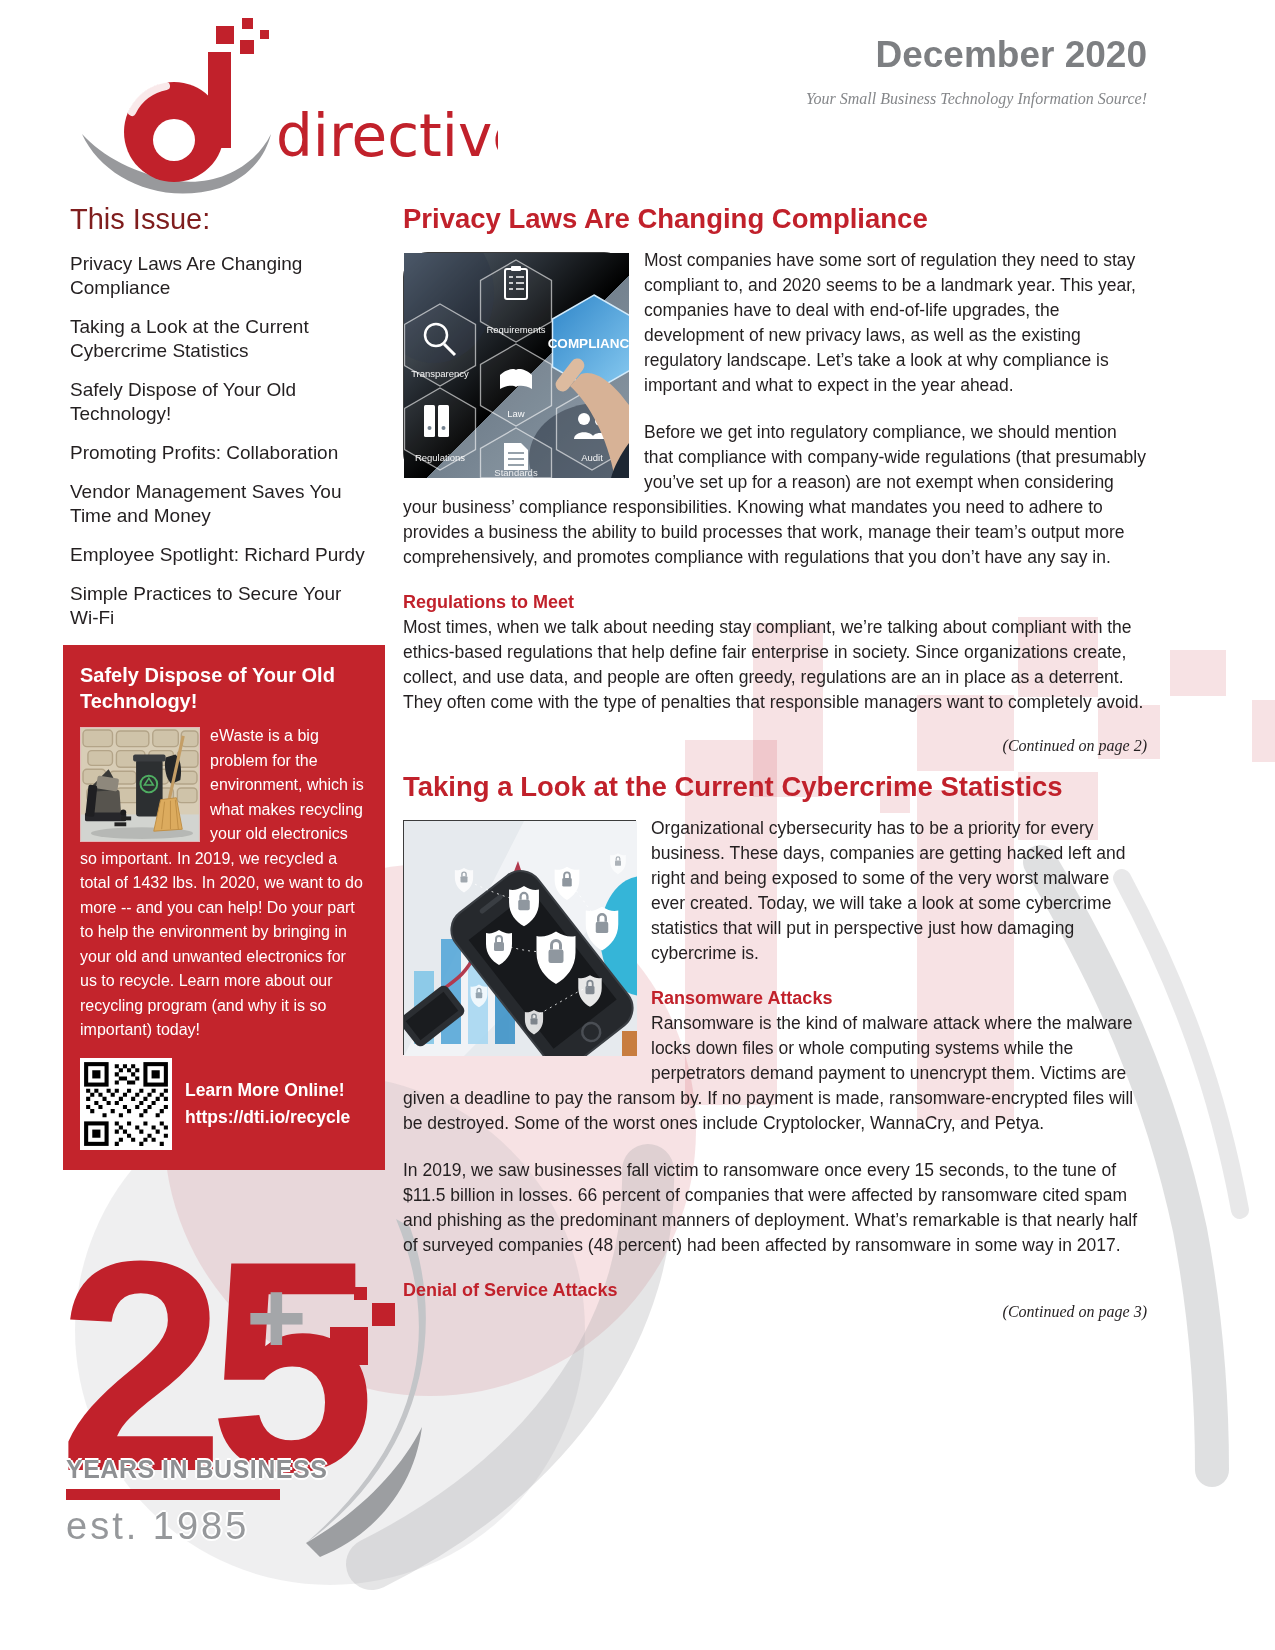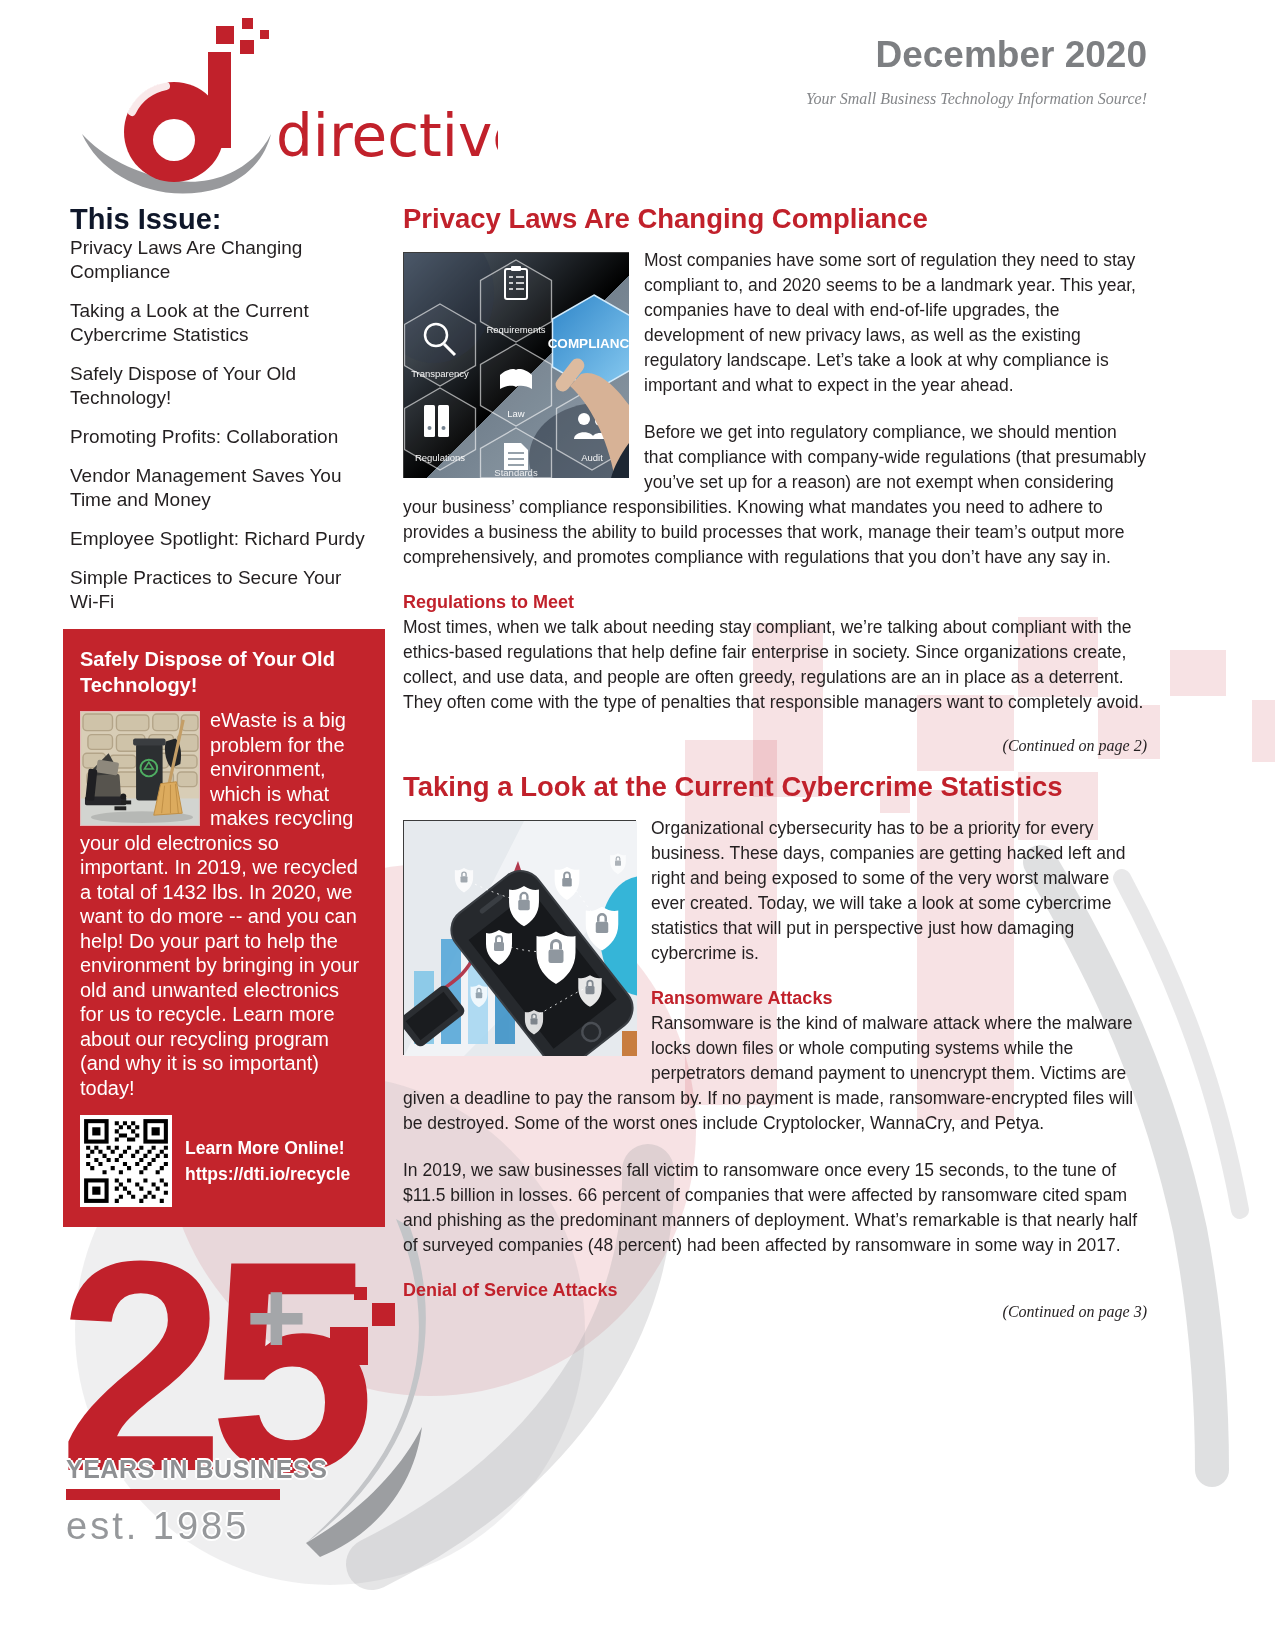--- a/index.html
+++ b/index.html
@@ -15,29 +15,29 @@
   .logo-wrap { position:absolute; left:68px; top:16px; width:430px; height:178px; }
   .masthead { position:absolute; right:128px; top:30px; text-align:right; }
   .masthead-title { font-size:47px; letter-spacing:0; line-height:1.05; }
   .masthead-title .t-bold { color:#c1212b; font-weight:bold; }
   .masthead-title .t-lite { color:#77787b; font-weight:normal; }
   .issue-date { font-size:37px; font-weight:bold; color:#7d7f82; margin-top:4px; }
   .tagline { font-size:16px; font-style:italic; color:#85878a; margin-top:14px;font-family:Liberation Serif, serif; }
 
   
   .left-col { position:absolute; left:63px; top:203px; width:322px; z-index:2; }
-  .this-issue-title { color:#0f172a; font-size:29px; font-weight:bold; padding-left:7px; }
+  .this-issue-title { color:#7f1d1d; font-size:29px; font-weight:normal; padding-left:7px; margin-bottom:16px; }
   .issue-list { list-style:none; padding-left:7px; width:305px; }
   .issue-list li { font-size:19px; line-height:24px; margin-bottom:15px; color:#231f20; }
 
   .promo-box { background:#c3242c; color:#fff; padding:17px 18px 20px 17px; margin-top:10px; }
   .promo-title { font-size:20px; font-weight:bold; line-height:1.3; margin-bottom:10px; }
   .promo-photo { float:left; width:120px; height:115px; margin:3px 10px 4px 0; border:1px solid #e4b6b8; background:#d8cdb6; }
   .promo-photo svg { display:block; width:100%; height:100%; }
-  .promo-body { font-size:20px; line-height:24.5px; }
+  .promo-body { font-size:16px; line-height:24.5px; }
   .promo-cta { margin-top:15px; display:flex; align-items:center; }
   .qr { width:92px; height:92px; background:#fff; flex:0 0 auto; }
   .qr svg { display:block; width:100%; height:100%; }
   .promo-cta-text { margin-left:13px; font-weight:bold; font-size:17.5px; line-height:1.5; }
 
   
   .badge { position:absolute; left:58px; top:1243px; width:340px; height:310px; z-index:2; }
   .badge-swoosh { position:absolute; left:120px; top:-30px; width:290px; height:360px; }
   .badge-num { position:relative; font-size:300px; line-height:0.82; font-weight:bold; color:#c1212b; letter-spacing:-16px; }
   .badge-plus { position:absolute; left:188px; top:22px; font-size:104px; font-weight:bold; color:#a4a6a9; line-height:1; }
@@ -46,21 +46,21 @@
       text-shadow:-2px 0 #fff, 2px 0 #fff, 0 -2px #fff, 0 2px #fff; }
   .badge-bar { position:absolute; left:8px; top:246px; width:214px; height:11px; background:#c1212b; }
   .badge-est { position:absolute; left:8px; top:262px; font-size:38px; color:#96989b; letter-spacing:3px;
       text-shadow:-2px 0 #fff, 2px 0 #fff, 0 -2px #fff, 0 2px #fff; }
 
   
   .main-col { position:absolute; left:403px; top:203px; width:744px; z-index:2; }
   .article-title { color:#c1212b; font-size:27.5px; font-weight:bold; margin-bottom:13px; }
   .article-photo { float:left; border:1px solid #3c3c3c; margin:4px 15px 8px 0; background:#5a6877; }
   .article-photo svg { display:block; }
-  .photo-compliance { width:226px; height:226px; }
+  .photo-compliance { width:226px; height:226px;border-radius:25px; }
   .photo-cyber { width:233px; height:235px; }
   .article p { font-size:17.5px; line-height:25px; margin-bottom:22px; }
   .sub-heading { color:#c1212b; font-size:18px; font-weight:bold; margin:0 0 2px 0; }
   .article p.last { margin-bottom:6px; }
   .continued { text-align:right; font-family:"Liberation Serif","DejaVu Serif",serif; font-style:italic; font-size:16px; margin:0 0 10px 0; }
   .article-2 { margin-top:16px; }
 </style>
 </head>
 <body>
 

